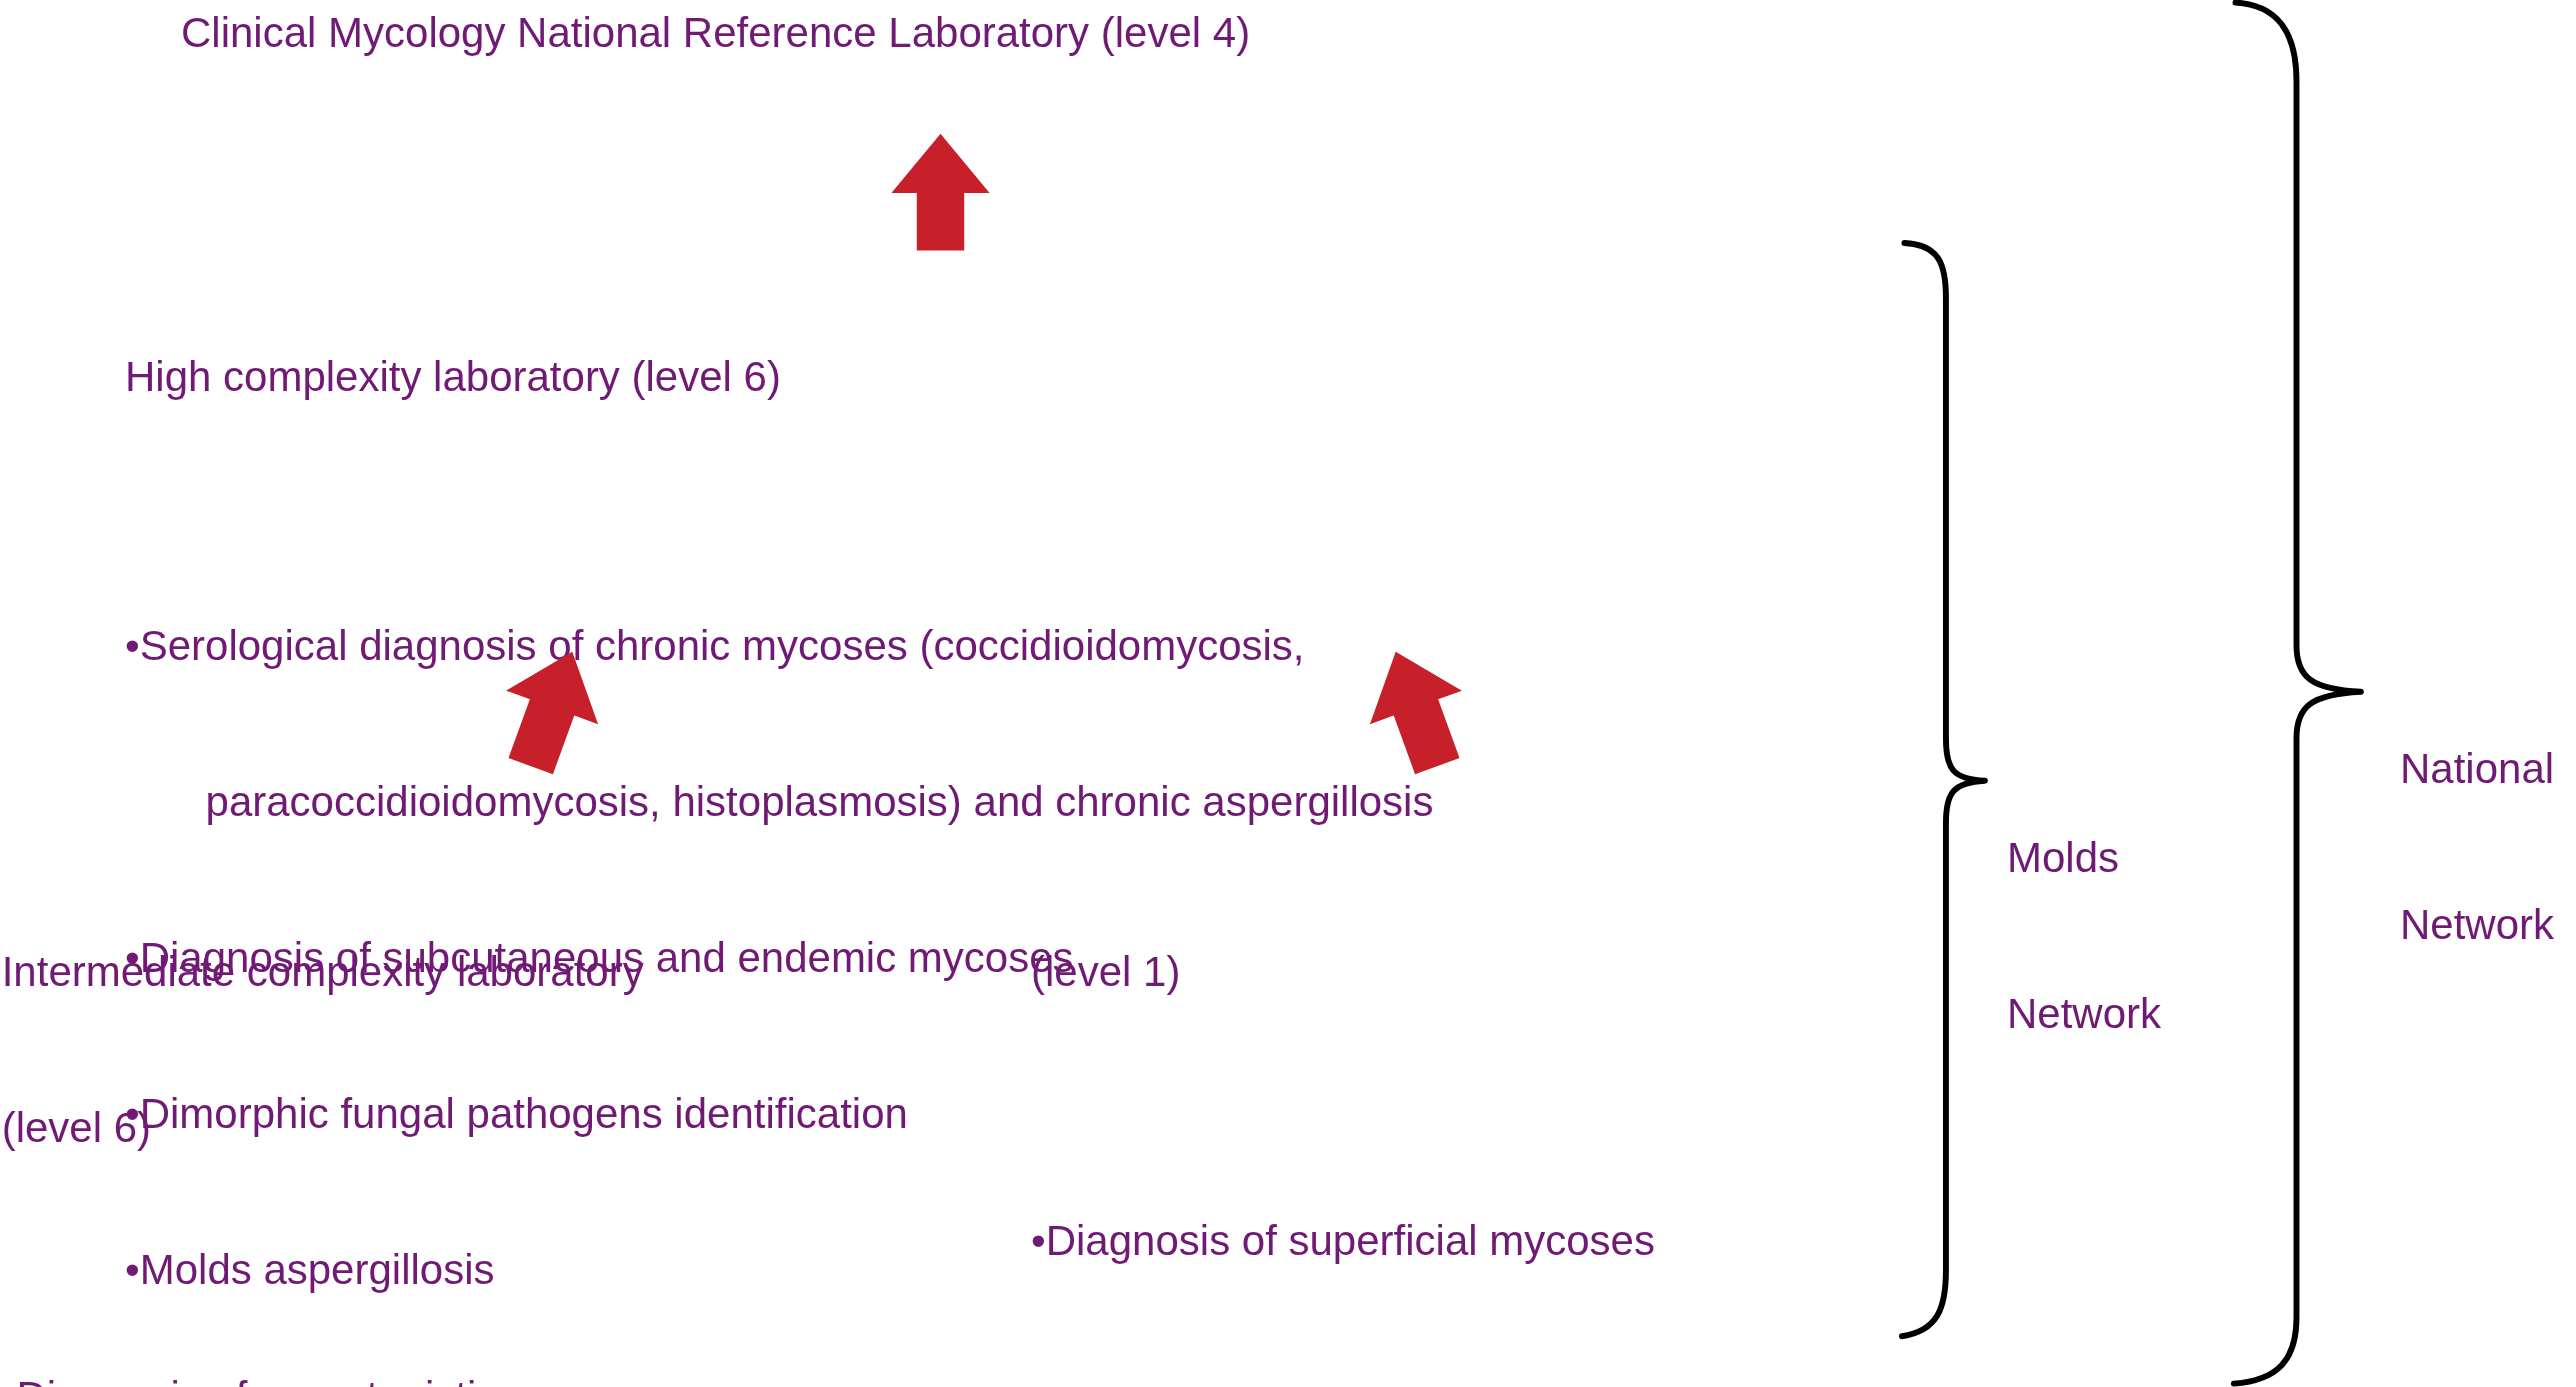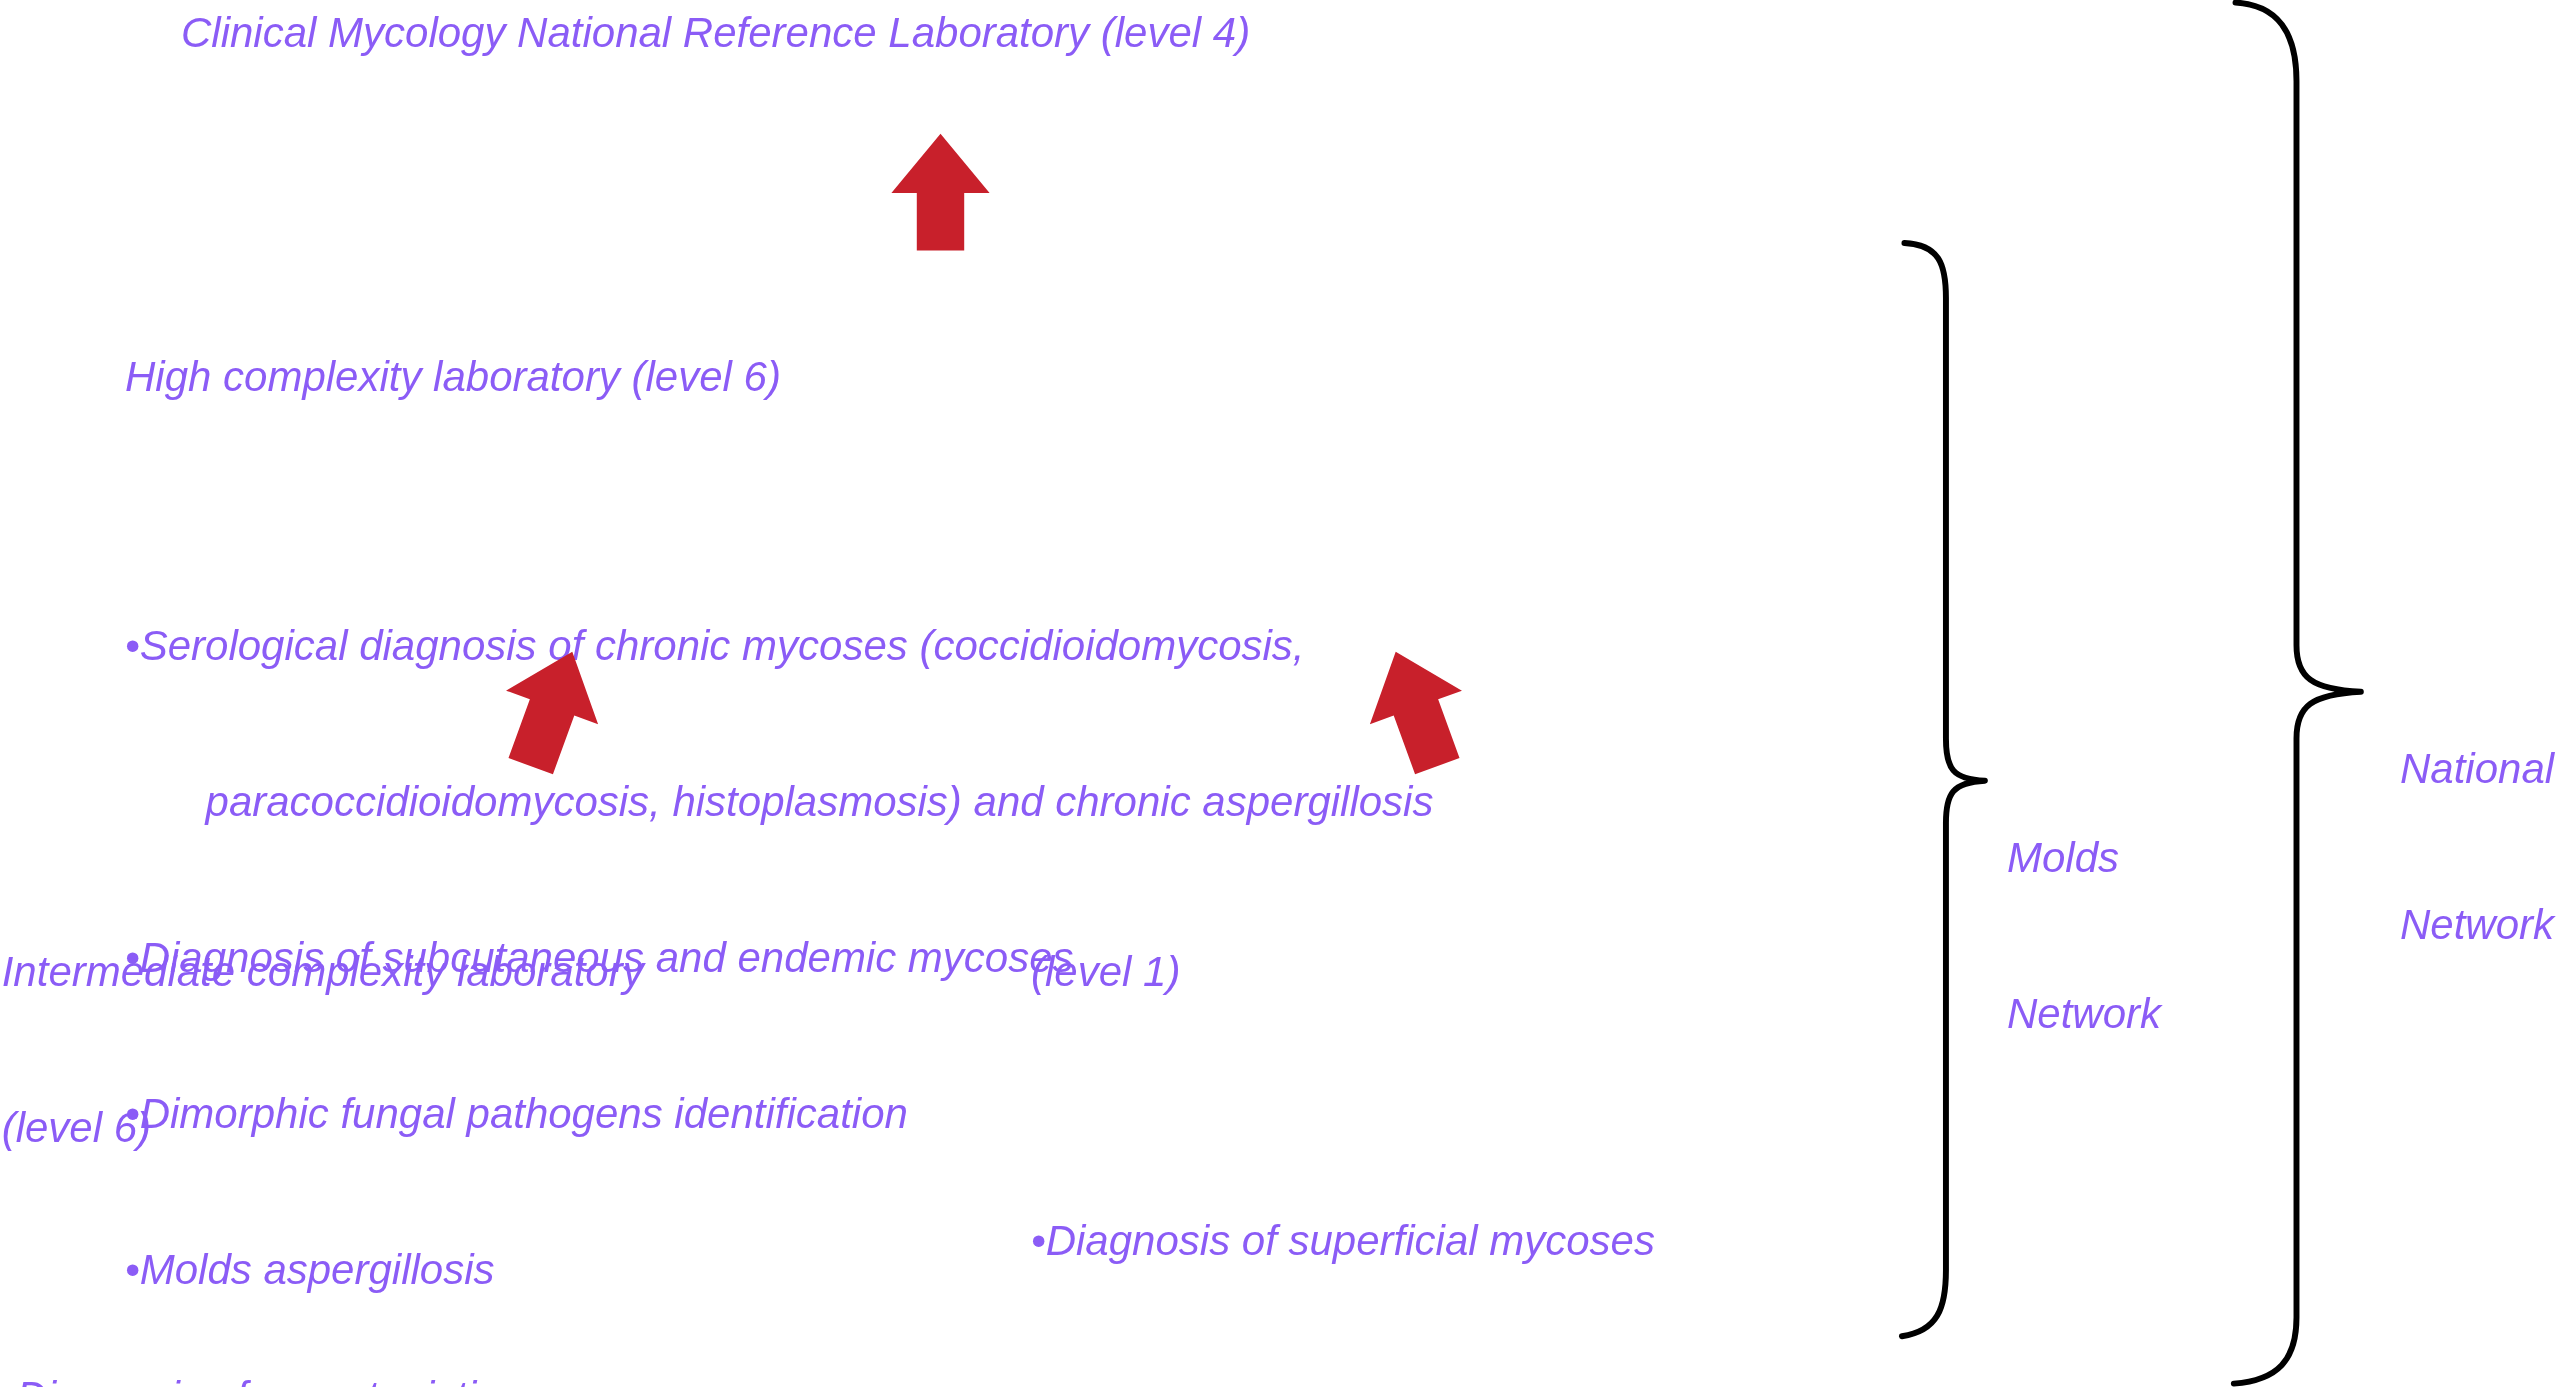--- a/index.html
+++ b/index.html
@@ -16,22 +16,21 @@
     font-family: "Liberation Sans", sans-serif;
     color: #000000;
     overflow: hidden;
   }
 
   .txt {
     position: absolute;
     font-size: 42px;
     line-height: 52px;
     white-space: pre-wrap;
-    color: #8b5cf6;
-    font-style: italic;
+    color: #701a75;
   }
 
   #title-text {
     left: 181px;
     top: 6.8px;
     font-size: 42px;
     line-height: 51px;
   }
 
   #level3-block { left: 125px; top: 247px; width: 1389px; }

